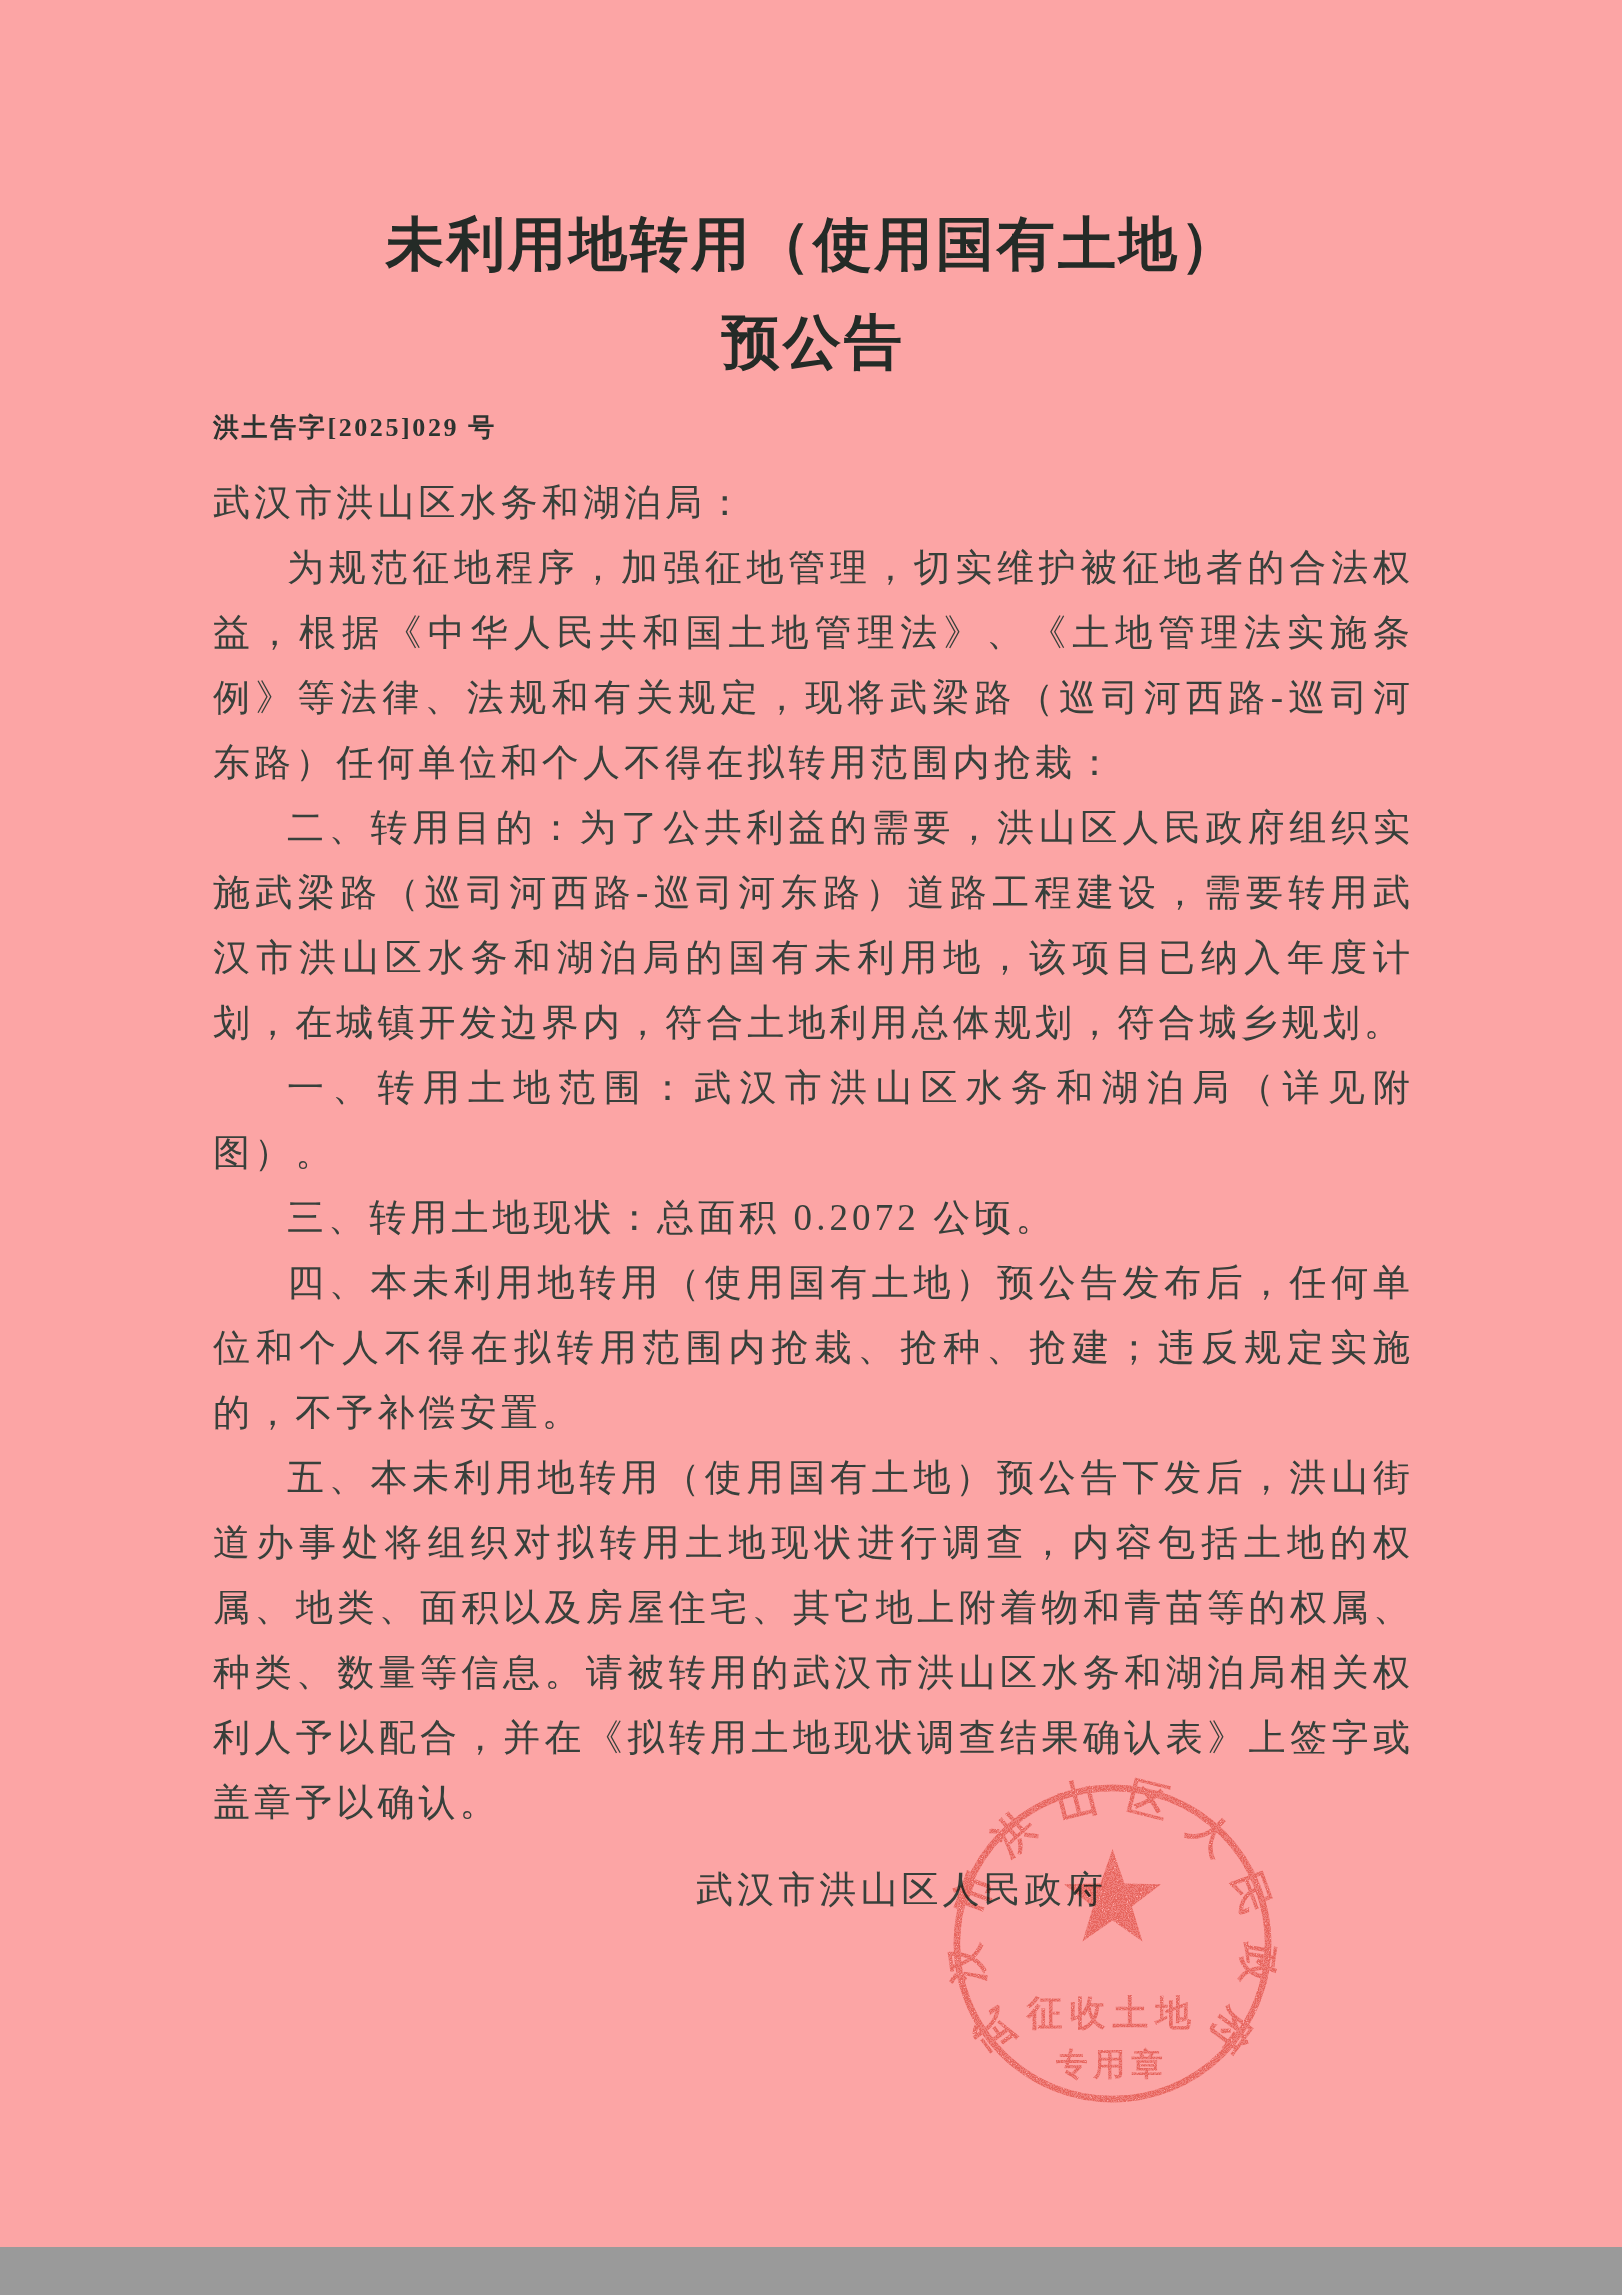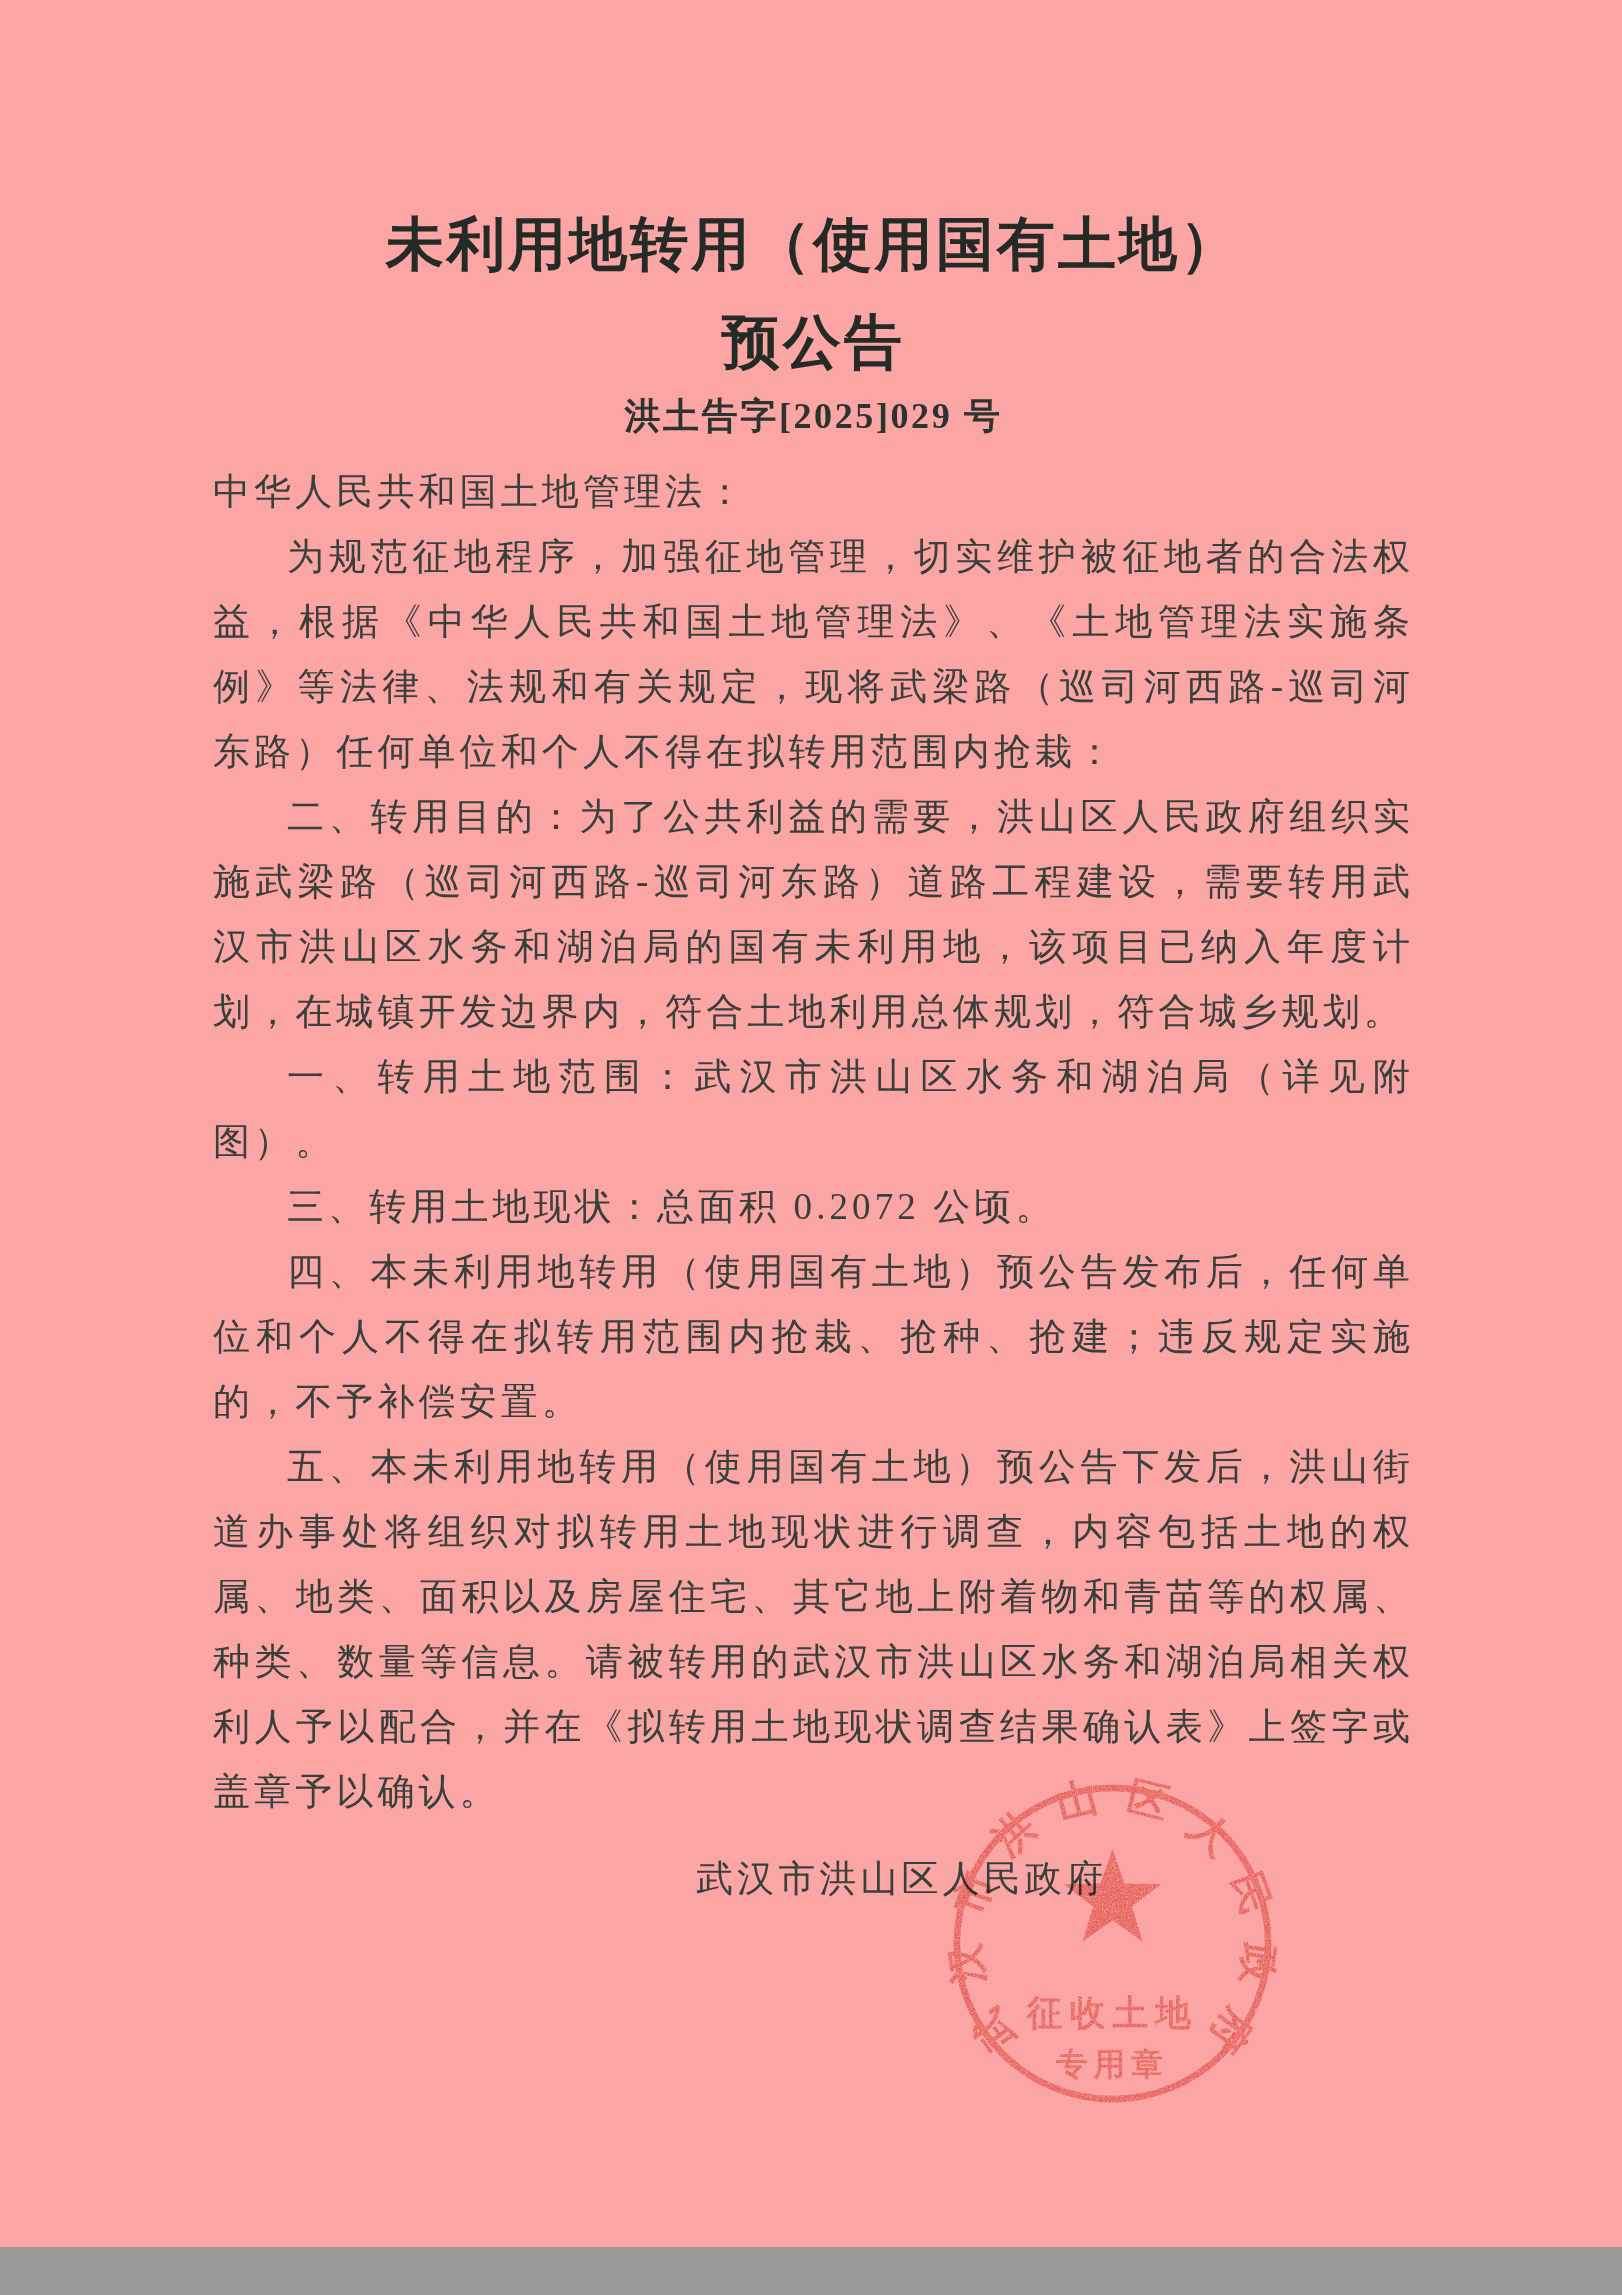--- a/index.html
+++ b/index.html
@@ -18,24 +18,23 @@
   .title-line{
     font-family:"Liberation Sans", sans-serif;
     font-weight:700;
     font-size:58px;
     line-height:98px;
     text-align:center;
     letter-spacing:3.1px;
     color:#242b27;
   }
   .doc-number{
-    text-align:center;
-    font-size:36px;
+    font-size:26px;
     line-height:45px;
-    margin-top:3px;
+    margin-top:14px;
     font-weight:700;
     letter-spacing:2.6px;
     color:#2c3430;
   }
   .salutation{
     font-size:37px;
     line-height:65px;
     letter-spacing:4.1px;
     margin-top:20.4px;
     color:#38403b;
@@ -84,21 +83,21 @@
 <body>
 
 <div class="page">
   <div class="content">
 
     <div class="title-line">未利用地转用（使用国有土地）</div>
     <div class="title-line">预公告</div>
 
     <div class="doc-number">洪土告字[2025]029 号</div>
 
-    <div class="salutation">中华人民共和国土地管理法：</div>
+    <div class="salutation">武汉市洪山区水务和湖泊局：</div>
 
     <p class="body-para">为规范征地程序，加强征地管理，切实维护被征地者的合法权益，根据《中华人民共和国土地管理法》、《土地管理法实施条例》等法律、法规和有关规定，现将武梁路（巡司河西路-巡司河东路）任何单位和个人不得在拟转用范围内抢栽：</p>
     <p class="body-para">二、转用目的：为了公共利益的需要，洪山区人民政府组织实施武梁路（巡司河西路-巡司河东路）道路工程建设，需要转用武汉市洪山区水务和湖泊局的国有未利用地，该项目已纳入年度计划，在城镇开发边界内，符合土地利用总体规划，符合城乡规划。</p>
     <p class="body-para">一、转用土地范围：武汉市洪山区水务和湖泊局（详见附图）。</p>
     <p class="body-para">三、转用土地现状：总面积 0.2072 公顷。</p>
     <p class="body-para">四、本未利用地转用（使用国有土地）预公告发布后，任何单位和个人不得在拟转用范围内抢栽、抢种、抢建；违反规定实施的，不予补偿安置。</p>
     <p class="body-para">五、本未利用地转用（使用国有土地）预公告下发后，洪山街道办事处将组织对拟转用土地现状进行调查，内容包括土地的权属、地类、面积以及房屋住宅、其它地上附着物和青苗等的权属、种类、数量等信息。请被转用的武汉市洪山区水务和湖泊局相关权利人予以配合，并在《拟转用土地现状调查结果确认表》上签字或盖章予以确认。</p>
 
     <div class="signature">
       <div>武汉市洪山区人民政府</div>

